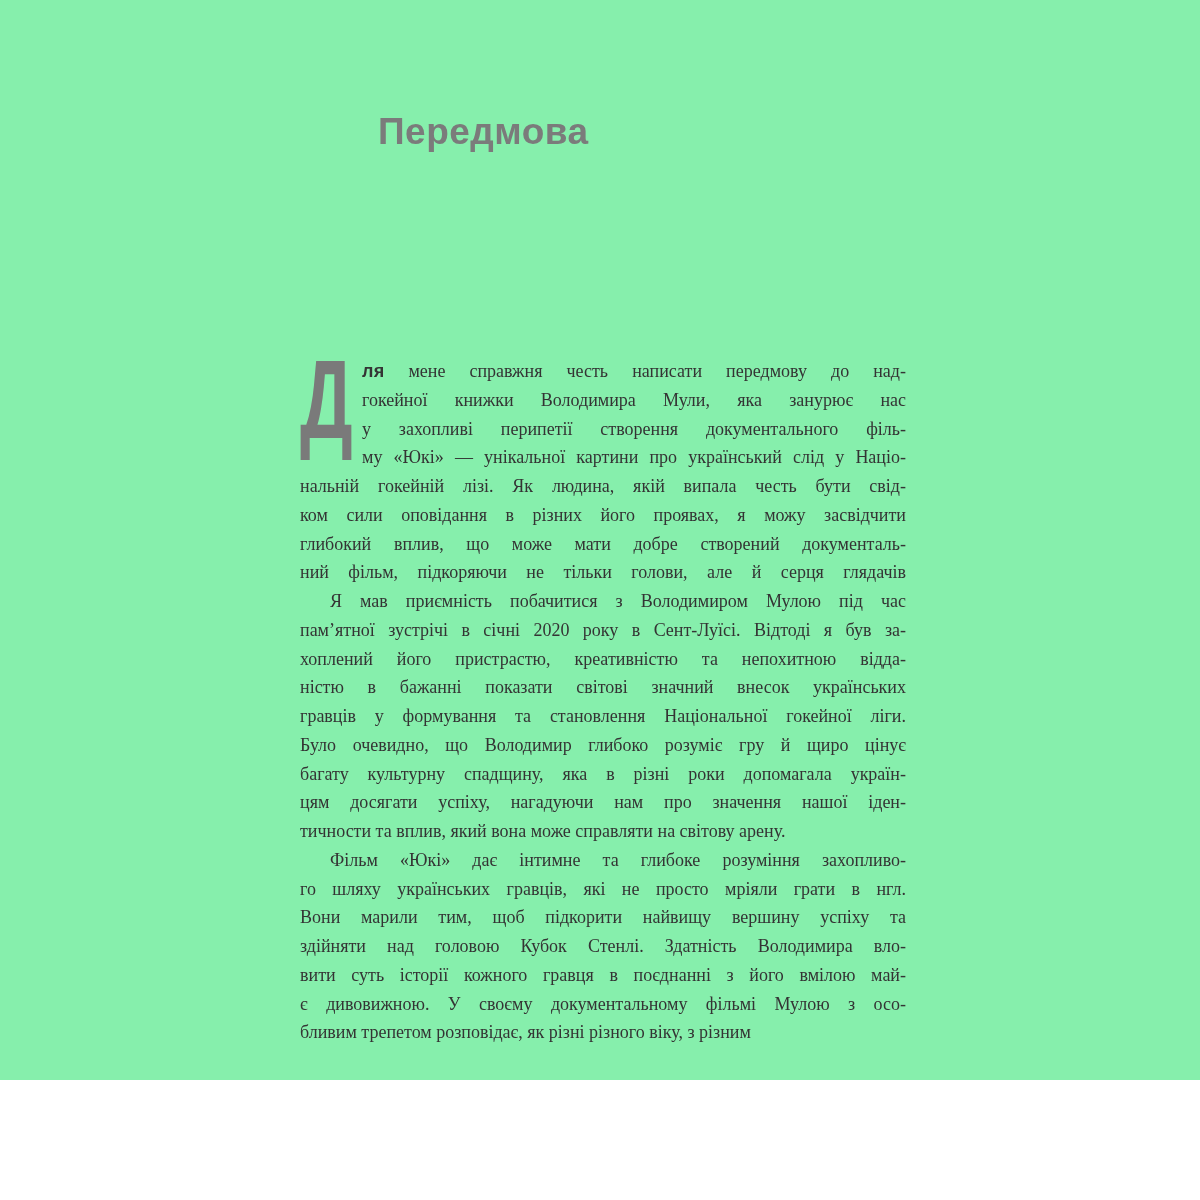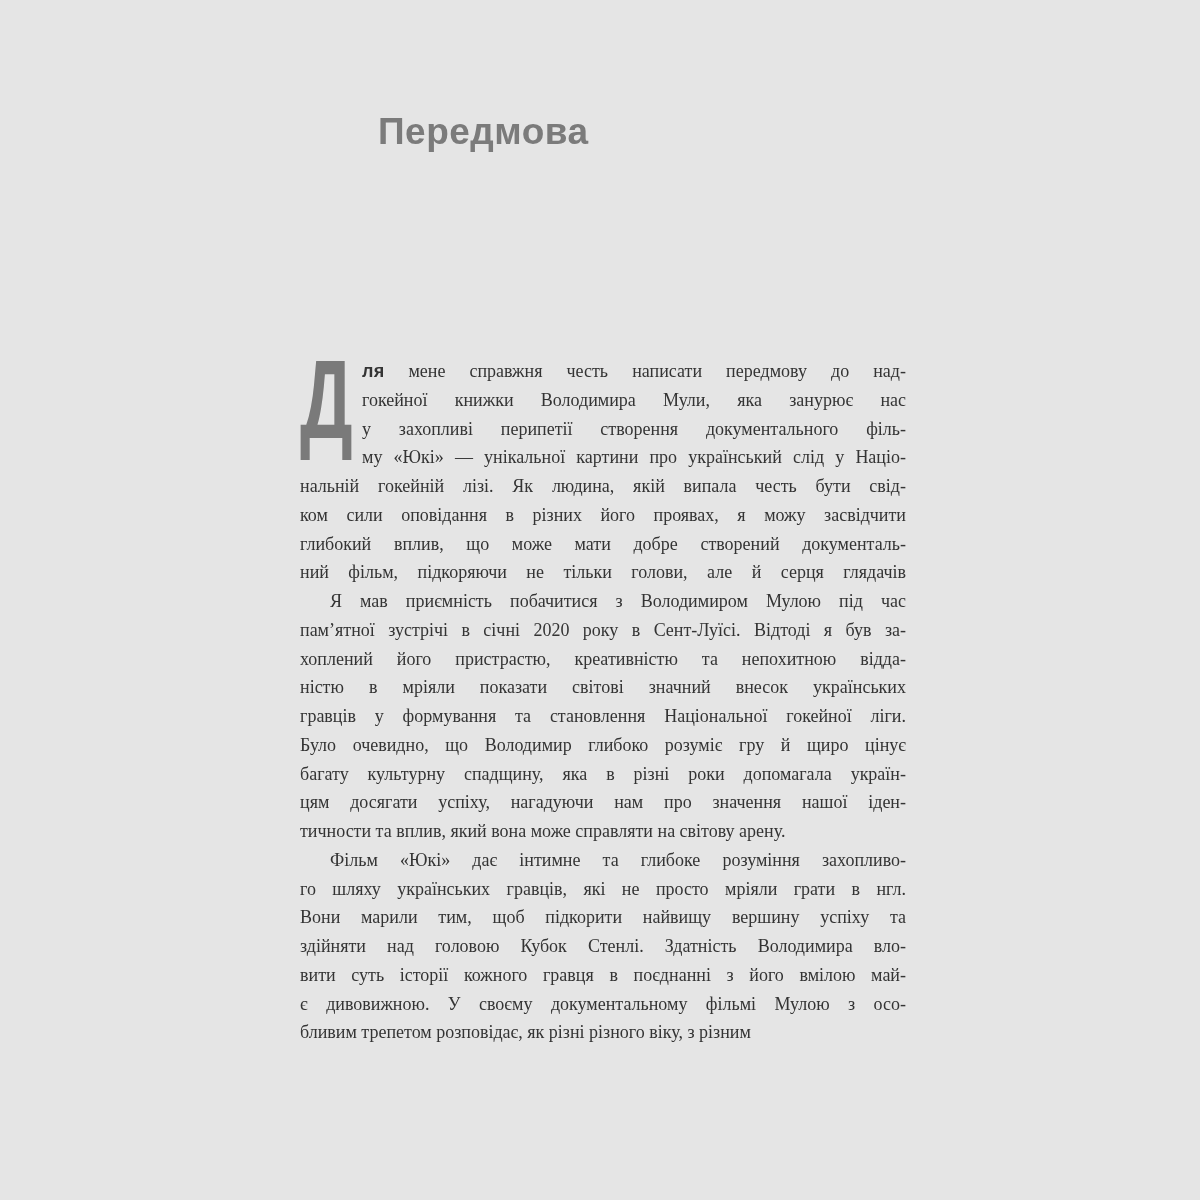--- a/index.html
+++ b/index.html
@@ -3,22 +3,22 @@
 <meta charset="utf-8">
 <style>
   html, body {
     margin: 0;
     padding: 0;
     background: #ffffff;
   }
   .page {
     position: relative;
     width: 1200px;
-    height: 1200px;
-    background: #e5e5e5;
+    height: 1080px;
+    background: #86efac;
     overflow: hidden;
   }
   .chapter-title {
     position: absolute;
     left: 378px;
     top: 110px;
     margin: 0;
     font-family: "Liberation Sans", sans-serif;
     font-weight: bold;
     font-size: 37px;
@@ -86,21 +86,21 @@
         <div class="line">му «Юкі» — унікальної картини про український слід у Націо-</div>
         <div class="line">нальній гокейній лізі. Як людина, якій випала честь бути свід-</div>
         <div class="line">ком сили оповідання в різних його проявах, я можу засвідчити</div>
         <div class="line">глибокий вплив, що може мати добре створений документаль-</div>
         <div class="line">ний фільм, підкоряючи не тільки голови, але й серця глядачів</div>
       </div>
       <div class="para">
         <div class="line indent">Я мав приємність побачитися з Володимиром Мулою під час</div>
         <div class="line">пам’ятної зустрічі в січні 2020 року в Сент-Луїсі. Відтоді я був за-</div>
         <div class="line">хоплений його пристрастю, креативністю та непохитною відда-</div>
-        <div class="line">ністю в мріяли показати світові значний внесок українських</div>
+        <div class="line">ністю в бажанні показати світові значний внесок українських</div>
         <div class="line">гравців у формування та становлення Національної гокейної ліги.</div>
         <div class="line">Було очевидно, що Володимир глибоко розуміє гру й щиро цінує</div>
         <div class="line">багату культурну спадщину, яка в різні роки допомагала україн-</div>
         <div class="line">цям досягати успіху, нагадуючи нам про значення нашої іден-</div>
         <div class="line para-last">тичности та вплив, який вона може справляти на світову арену.</div>
       </div>
       <div class="para">
         <div class="line indent">Фільм «Юкі» дає інтимне та глибоке розуміння захопливо-</div>
         <div class="line">го шляху українських гравців, які не просто мріяли грати в нгл.</div>
         <div class="line">Вони марили тим, щоб підкорити найвищу вершину успіху та</div>

